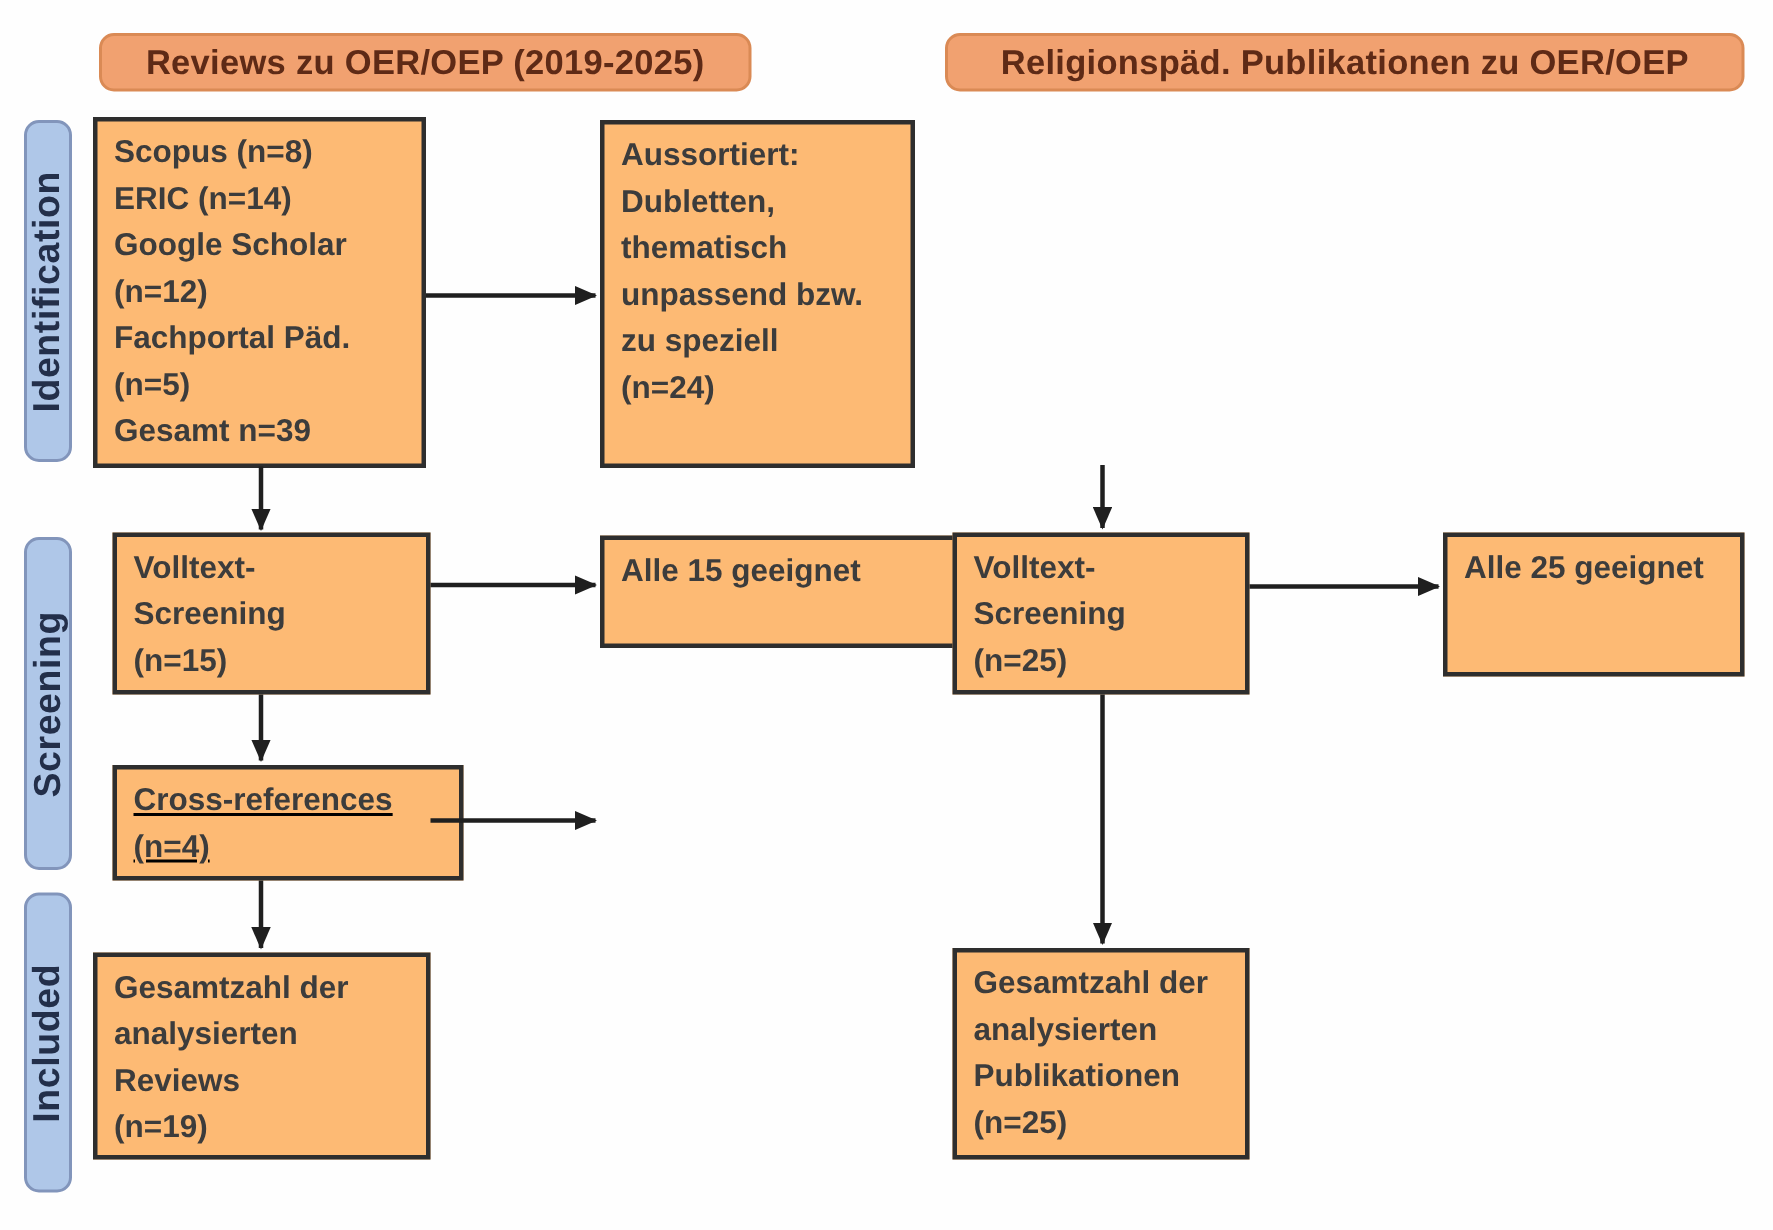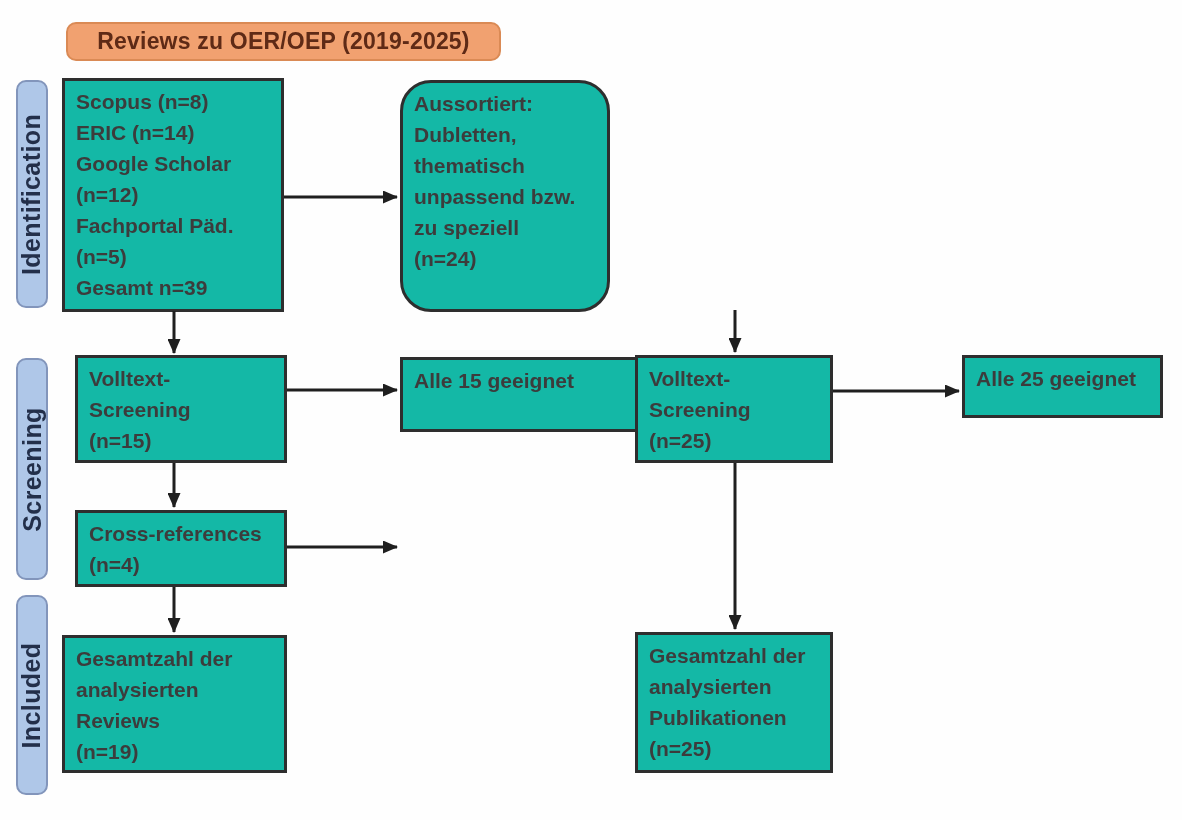--- a/index.html
+++ b/index.html
@@ -20,37 +20,40 @@
   .side{
     position:absolute;left:16px;width:32px;box-sizing:border-box;
     background:var(--sidebar_fill);border:2px solid var(--sidebar_border);
     border-radius:10px;display:flex;align-items:center;justify-content:center;
   }
   .side span{
     transform:rotate(-90deg);white-space:nowrap;font-weight:bold;
     font-size:25px;color:var(--sidebar_text);letter-spacing:.4px;
   }
   .node{
-    position:absolute;box-sizing:border-box;background:#14b8a6;
+    position:absolute;box-sizing:border-box;background:#fdba74;
     border:3px solid var(--box_border);
   }
   .node .txt{
     padding:5px 8px 4px 11px;white-space:pre-line;
     color:var(--box_text);font-weight:600;font-size:21px;line-height:31px;
   }
   .node.small-text .txt{font-size:19px;line-height:30px;padding-top:6px;}
   svg.arrows{position:absolute;left:0;top:0;pointer-events:none;}
 </style>
 </head>
 <body>
 
 <div class="canvas">
 
   <div class="hdr" style="left:66px;top:22px;width:435px;">
     <span>Reviews zu OER/OEP (2019-2025)</span>
+  </div>
+  <div class="hdr" style="left:630px;top:22px;width:533px;">
+    <span>Religionspäd. Publikationen zu OER/OEP</span>
   </div>
 
   <div class="side" style="top:80px;height:228px;">
     <span>Identification</span>
   </div>
   <div class="side" style="top:358px;height:222px;">
     <span>Screening</span>
   </div>
   <div class="side" style="top:595px;height:200px;">
     <span>Included</span>
@@ -58,21 +61,21 @@
 
   <div class="node" style="left:62px;top:78px;width:222px;height:234px;">
     <div class="txt">Scopus (n=8)
 ERIC (n=14)
 Google Scholar
 (n=12)
 Fachportal Päd.
 (n=5)
 Gesamt n=39</div>
   </div>
-  <div class="node" style="left:400px;top:80px;width:210px;height:232px;border-radius:31px;">
+  <div class="node" style="left:400px;top:80px;width:210px;height:232px;">
     <div class="txt">Aussortiert:
 Dubletten,
 thematisch
 unpassend bzw.
 zu speziell
 (n=24)</div>
   </div>
 
   <div class="node" style="left:75px;top:355px;width:212px;height:108px;">
     <div class="txt">Volltext-
@@ -80,24 +83,24 @@
 (n=15)</div>
   </div>
   <div class="node" style="left:400px;top:357px;width:242px;height:75px;">
     <div class="txt">Alle 15 geeignet</div>
   </div>
   <div class="node" style="left:635px;top:355px;width:198px;height:108px;">
     <div class="txt">Volltext-
 Screening
 (n=25)</div>
   </div>
-  <div class="node" style="left:962px;top:355px;width:201px;height:63px;">
+  <div class="node" style="left:962px;top:355px;width:201px;height:96px;">
     <div class="txt">Alle 25 geeignet</div>
   </div>
-  <div class="node" style="left:75px;top:510px;width:212px;height:77px;">
+  <div class="node" style="left:75px;top:510px;width:234px;height:77px;text-decoration:underline;">
     <div class="txt">Cross-references
 (n=4)</div>
   </div>
 
   <div class="node" style="left:62px;top:635px;width:225px;height:138px;">
     <div class="txt">Gesamtzahl der
 analysierten
 Reviews
 (n=19)</div>
   </div>

